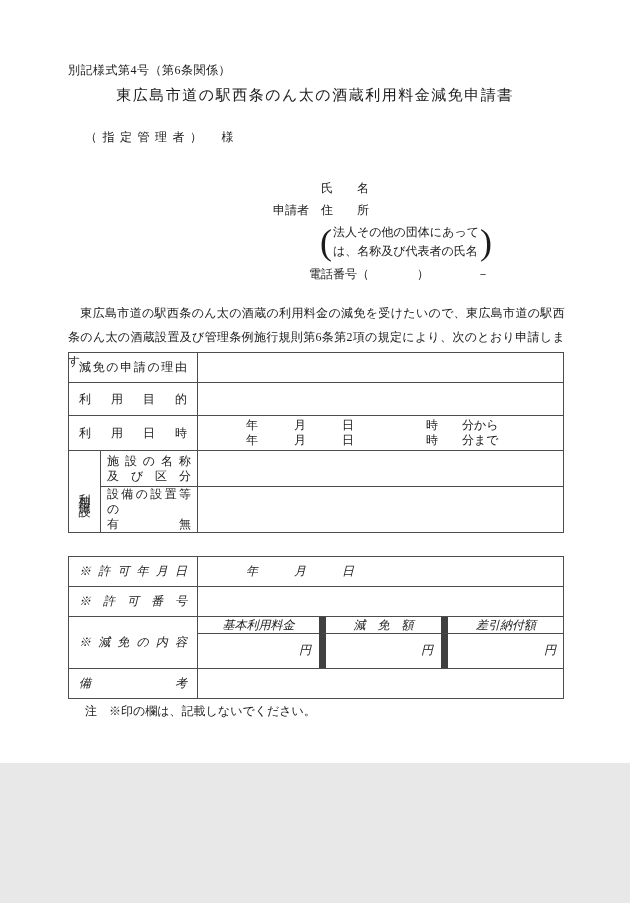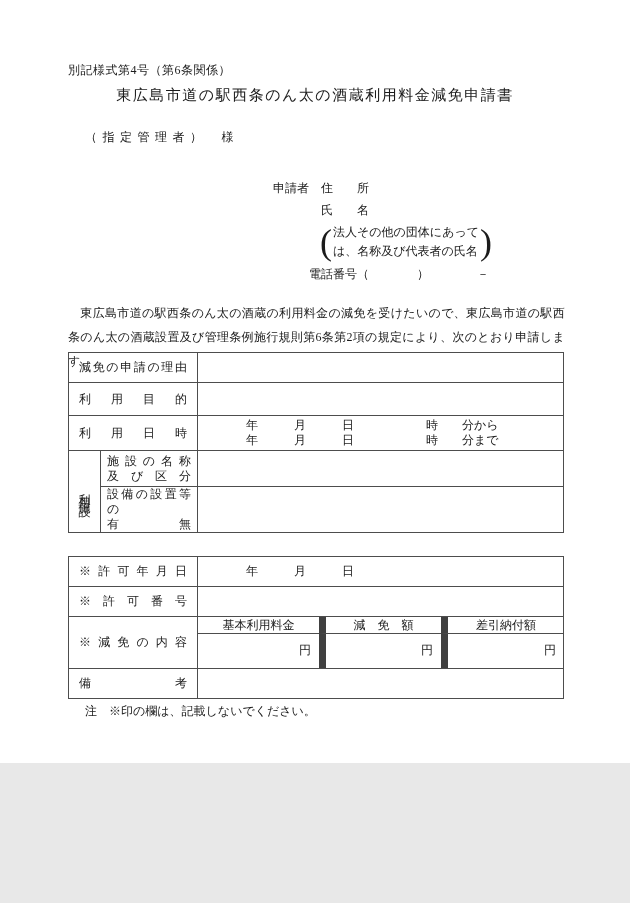--- a/index.html
+++ b/index.html
@@ -22,21 +22,21 @@
   .paren { font-size:36px; font-weight:300; line-height:40px; padding:0 1px; }
 
   .body-par {
     left:68px; top:301px; width:497px; line-height:24px;
     letter-spacing:0.3px; text-align:justify;
   }
 
   table.doc-table { border-collapse:collapse; table-layout:fixed; width:495px; }
   table.doc-table td { border:1px solid #4d4d4d; padding:0; vertical-align:middle; }
   .t1 { left:68px; top:352px; }
-  .t2 { left:68px; top:556px; }
+  .t2 { left:68px; top:556px;font-style:italic; }
   tr.h30{height:30px} tr.h33{height:33px} tr.h35{height:35px}
   tr.h36{height:36px} tr.h34{height:34px} tr.h52{height:52px}
   .jlbl { text-align:justify; text-align-last:justify; padding:0 10px; }
   .slbl { text-align:justify; text-align-last:justify; padding:0 6px; line-height:15px; }
   .vcell .vtext {
     writing-mode:vertical-rl; text-orientation:upright;
     margin:0 auto; letter-spacing:4px; line-height:30px;
   }
   .dtcell div { line-height:15px; white-space:pre; }
   .dtcell { padding:2px 0 !important; }
@@ -55,22 +55,22 @@
 
   <div class="abs form-number">別記様式第4号（第6条関係）</div>
 
   <div class="abs doc-title">東広島市道の駅西条のん太の酒蔵利用料金減免申請書</div>
 
   <div class="abs addressee-line">
     <span class="addressee-label">（指定管理者）</span><span class="honorific">様</span>
   </div>
 
   <div class="abs applicant">
+    <div>　　　　氏　　名</div>
     <div>申請者　住　　所</div>
-    <div>　　　　氏　　名</div>
     <div class="corp-note">
       <span class="paren">(</span>
       <span class="corp-lines">
         <span>法人その他の団体にあって</span>
         <span>は、名称及び代表者の氏名</span>
       </span>
       <span class="paren">)</span>
     </div>
     <div style="white-space:pre;">　　　電話番号（　　　　）　　　　－</div>
   </div>

